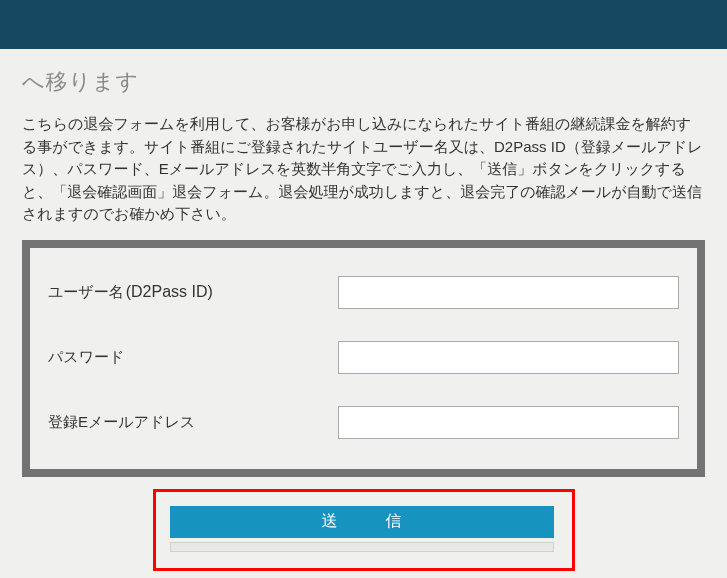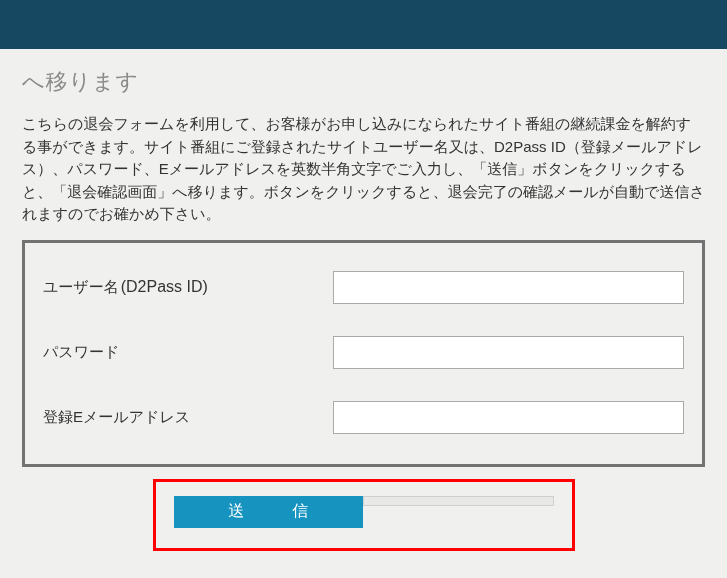--- a/index.html
+++ b/index.html
@@ -29,21 +29,21 @@
       margin-bottom: 16px;
       letter-spacing: 1px;
     }
     .description {
       color: #333;
       font-size: 15px;
       line-height: 1.5;
       margin-bottom: 14px;
     }
     .form-box {
-      border: 3px solid #737373;
+      border: 8px solid #737373;
       padding: 28px 18px 20px 18px;
       margin-bottom: 12px;
     }
     .form-row {
       display: flex;
       align-items: center;
       margin-bottom: 32px;
     }
     .form-row:last-child {
       margin-bottom: 10px;
@@ -66,22 +66,22 @@
       background: #fff;
       font-size: 14px;
       padding: 0 6px;
     }
     .submit-box {
       border: 3px solid #ff0000;
       width: 422px;
       margin: 12px auto;
       padding: 14px 18px 16px 18px;
       display: flex;
-      flex-direction: row;
-      align-items: flex-start;
+      flex-direction: column;
+      align-items: flex-end;
     }
     .submit-button {
       background: #1793c0;
       color: #fff;
       border: none;
       width: 384px;
       height: 32px;
       font-size: 16px;
       letter-spacing: 16px;
       text-indent: 16px;
@@ -96,21 +96,21 @@
     }
   </style>
 </head>
 <body>
 
 <div class="header"></div>
 
 <div class="content">
   <h1 class="page-title">へ移ります</h1>
 
-  <p class="description">こちらの退会フォームを利用して、お客様がお申し込みになられたサイト番組の継続課金を解約する事ができます。サイト番組にご登録されたサイトユーザー名又は、D2Pass ID（登録メールアドレス）、パスワード、Eメールアドレスを英数半角文字でご入力し、「送信」ボタンをクリックすると、「退会確認画面」へ移ります。ボタンをクリックすると、退会完了の確認メールが自動で送信されますのでお確かめ下さい。</p>
+  <p class="description">こちらの退会フォームを利用して、お客様がお申し込みになられたサイト番組の継続課金を解約する事ができます。サイト番組にご登録されたサイトユーザー名又は、D2Pass ID（登録メールアドレス）、パスワード、Eメールアドレスを英数半角文字でご入力し、「送信」ボタンをクリックすると、「退会確認画面」退会フォーム。退会処理が成功しますと、退会完了の確認メールが自動で送信されますのでお確かめ下さい。</p>
 
   <div class="form-box">
     <div class="form-row">
       <div class="form-label">
         <span>ユーザー名</span>
         <span class="label-sub">(D2Pass ID)</span>
       </div>
       <input type="text" class="form-input" value="" style="">
     </div>
 

